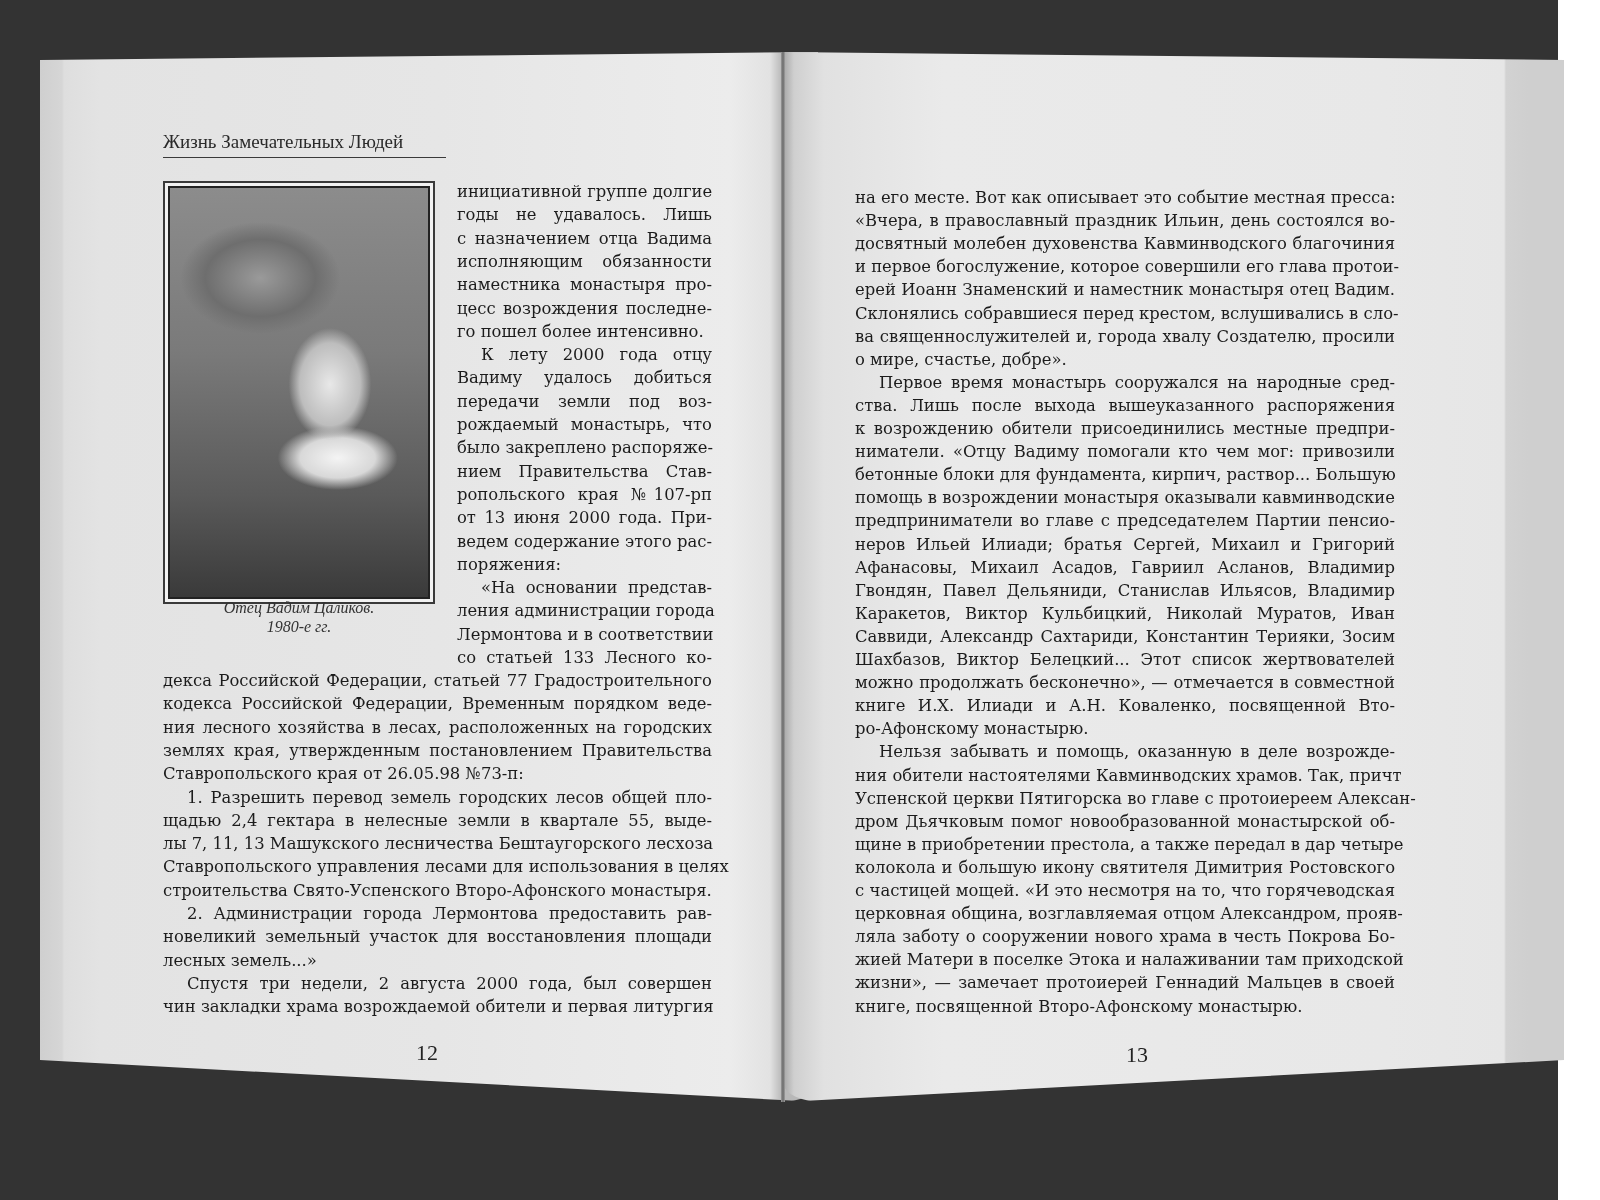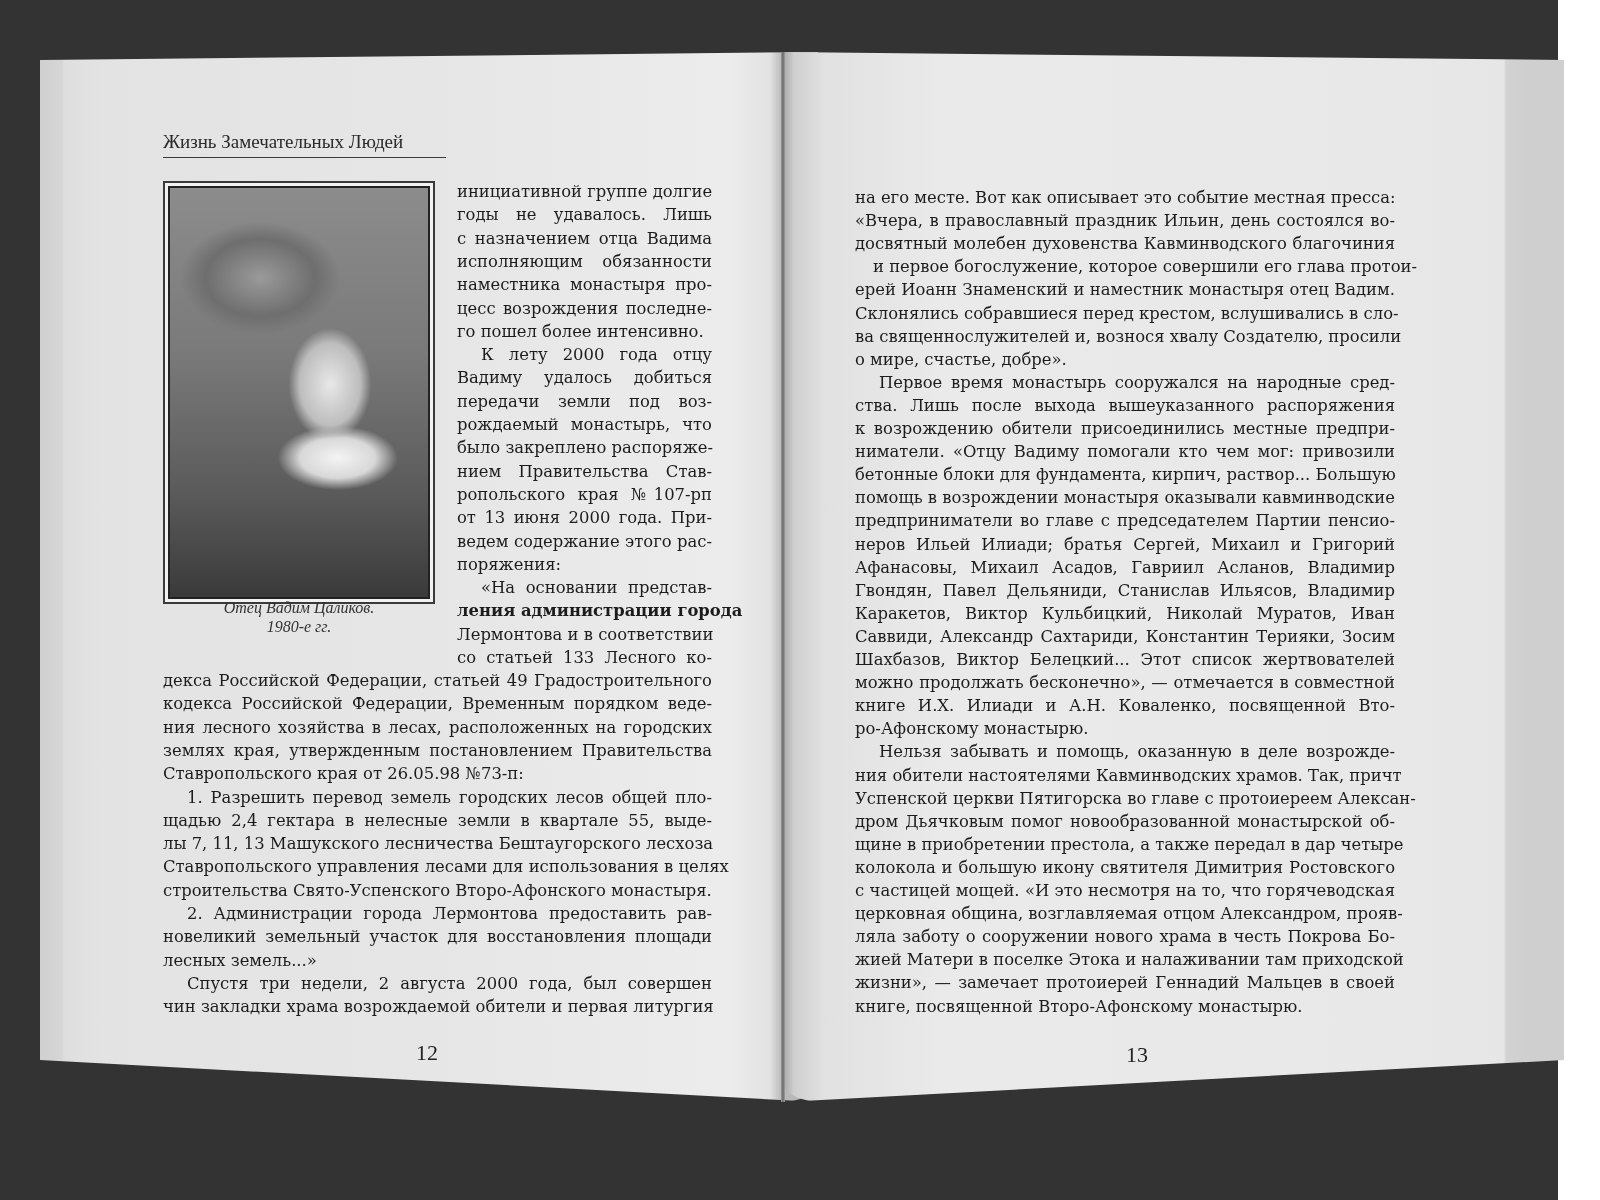--- a/index.html
+++ b/index.html
@@ -92,26 +92,26 @@
         <div class="text-line" style="left: 417px; top: 314.4px; width: 255px;">Вадиму удалось добиться</div>
         <div class="text-line" style="left: 417px; top: 337.7px; width: 255px;">передачи земли под воз-</div>
         <div class="text-line" style="left: 417px; top: 361px; width: 255px;">рождаемый монастырь, что</div>
         <div class="text-line" style="left: 417px; top: 384.3px; width: 255px;">было закреплено распоряже-</div>
         <div class="text-line" style="left: 417px; top: 407.6px; width: 255px;">нием Правительства Став-</div>
         <div class="text-line" style="left: 417px; top: 430.9px; width: 255px;">ропольского края №107-рп</div>
         <div class="text-line" style="left: 417px; top: 454.2px; width: 255px;">от 13 июня 2000 года. При-</div>
         <div class="text-line" style="left: 417px; top: 477.5px; width: 255px;">ведем содержание этого рас-</div>
         <div class="text-line last" style="left: 417px; top: 500.8px; width: 255px;">поряжения:</div>
         <div class="text-line" style="left: 441px; top: 524.1px; width: 231px;">«На основании представ-</div>
-        <div class="text-line" style="left: 417px; top: 547.4px; width: 255px; font-weight: bold;">ления администрации города</div>
+        <div class="text-line" style="left: 417px; top: 547.4px; width: 255px;">ления администрации города</div>
         <div class="text-line" style="left: 417px; top: 570.7px; width: 255px;">Лермонтова и в соответствии</div>
         <div class="text-line" style="left: 417px; top: 594px; width: 255px;">со статьей 133 Лесного ко-</div>
       </div>
     <div id="left-wide">
-        <div class="text-line" style="left: 123px; top: 617px; width: 549px;">декса Российской Федерации, статьей 49 Градостроительного</div>
+        <div class="text-line" style="left: 123px; top: 617px; width: 549px;">декса Российской Федерации, статьей 77 Градостроительного</div>
         <div class="text-line" style="left: 123px; top: 640.3px; width: 549px;">кодекса Российской Федерации, Временным порядком веде-</div>
         <div class="text-line" style="left: 123px; top: 663.6px; width: 549px;">ния лесного хозяйства в лесах, расположенных на городских</div>
         <div class="text-line" style="left: 123px; top: 686.9px; width: 549px;">землях края, утвержденным постановлением Правительства</div>
         <div class="text-line last" style="left: 123px; top: 710.2px; width: 549px;">Ставропольского края от 26.05.98 №73-п:</div>
         <div class="text-line" style="left: 147px; top: 733.5px; width: 525px;">1. Разрешить перевод земель городских лесов общей пло-</div>
         <div class="text-line" style="left: 123px; top: 756.8px; width: 549px;">щадью 2,4 гектара в нелесные земли в квартале 55, выде-</div>
         <div class="text-line" style="left: 123px; top: 780.1px; width: 549px;">лы 7, 11, 13 Машукского лесничества Бештаугорского лесхоза</div>
         <div class="text-line" style="left: 123px; top: 803.4px; width: 549px;">Ставропольского управления лесами для использования в целях</div>
         <div class="text-line last" style="left: 123px; top: 826.7px; width: 549px;">строительства Свято-Успенского Второ-Афонского монастыря.</div>
         <div class="text-line" style="left: 147px; top: 850px; width: 525px;">2. Администрации города Лермонтова предоставить рав-</div>
@@ -122,24 +122,24 @@
       </div>
 
     <div class="page-num pn-left">12</div>
   </div>
 
   <div class="page page-right">
     <div id="right-text">
         <div class="text-line" style="left: 71px; top: 134px; width: 540px;">на его месте. Вот как описывает это событие местная пресса:</div>
         <div class="text-line" style="left: 71px; top: 157.1px; width: 540px;">«Вчера, в православный праздник Ильин, день состоялся во-</div>
         <div class="text-line" style="left: 71px; top: 180.2px; width: 540px;">досвятный молебен духовенства Кавминводского благочиния</div>
-        <div class="text-line" style="left: 71px; top: 203.3px; width: 540px; margin-left: 18px;">и первое богослужение, которое совершили его глава протои-</div>
+        <div class="text-line" style="left: 71px; top: 203.3px; width: 540px;">и первое богослужение, которое совершили его глава протои-</div>
         <div class="text-line" style="left: 71px; top: 226.4px; width: 540px;">ерей Иоанн Знаменский и наместник монастыря отец Вадим.</div>
         <div class="text-line" style="left: 71px; top: 249.5px; width: 540px;">Склонялись собравшиеся перед крестом, вслушивались в сло-</div>
-        <div class="text-line" style="left: 71px; top: 272.6px; width: 540px;">ва священнослужителей и, вознося хвалу Создателю, просили</div>
+        <div class="text-line" style="left: 71px; top: 272.6px; width: 540px;">ва священнослужителей и, города хвалу Создателю, просили</div>
         <div class="text-line last" style="left: 71px; top: 295.7px; width: 540px;">о мире, счастье, добре».</div>
         <div class="text-line" style="left: 95px; top: 318.8px; width: 516px;">Первое время монастырь сооружался на народные сред-</div>
         <div class="text-line" style="left: 71px; top: 341.9px; width: 540px;">ства. Лишь после выхода вышеуказанного распоряжения</div>
         <div class="text-line" style="left: 71px; top: 365px; width: 540px;">к возрождению обители присоединились местные предпри-</div>
         <div class="text-line" style="left: 71px; top: 388.1px; width: 540px;">ниматели. «Отцу Вадиму помогали кто чем мог: привозили</div>
         <div class="text-line" style="left: 71px; top: 411.2px; width: 540px;">бетонные блоки для фундамента, кирпич, раствор... Большую</div>
         <div class="text-line" style="left: 71px; top: 434.3px; width: 540px;">помощь в возрождении монастыря оказывали кавминводские</div>
         <div class="text-line" style="left: 71px; top: 457.4px; width: 540px;">предприниматели во главе с председателем Партии пенсио-</div>
         <div class="text-line" style="left: 71px; top: 480.5px; width: 540px;">неров Ильей Илиади; братья Сергей, Михаил и Григорий</div>
         <div class="text-line" style="left: 71px; top: 503.6px; width: 540px;">Афанасовы, Михаил Асадов, Гавриил Асланов, Владимир</div>

